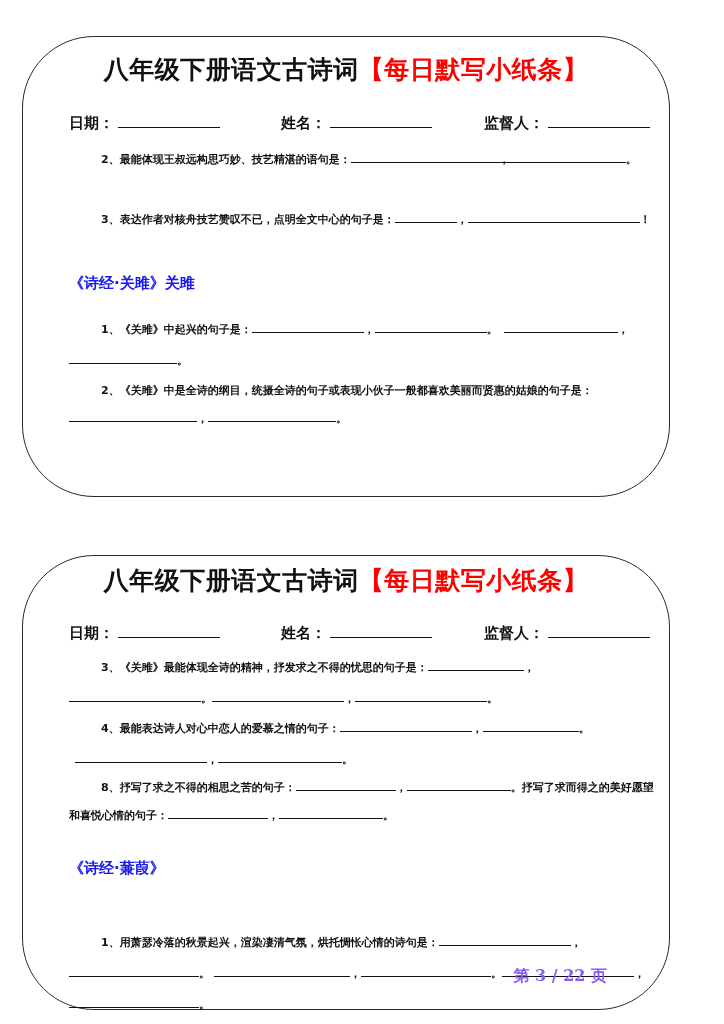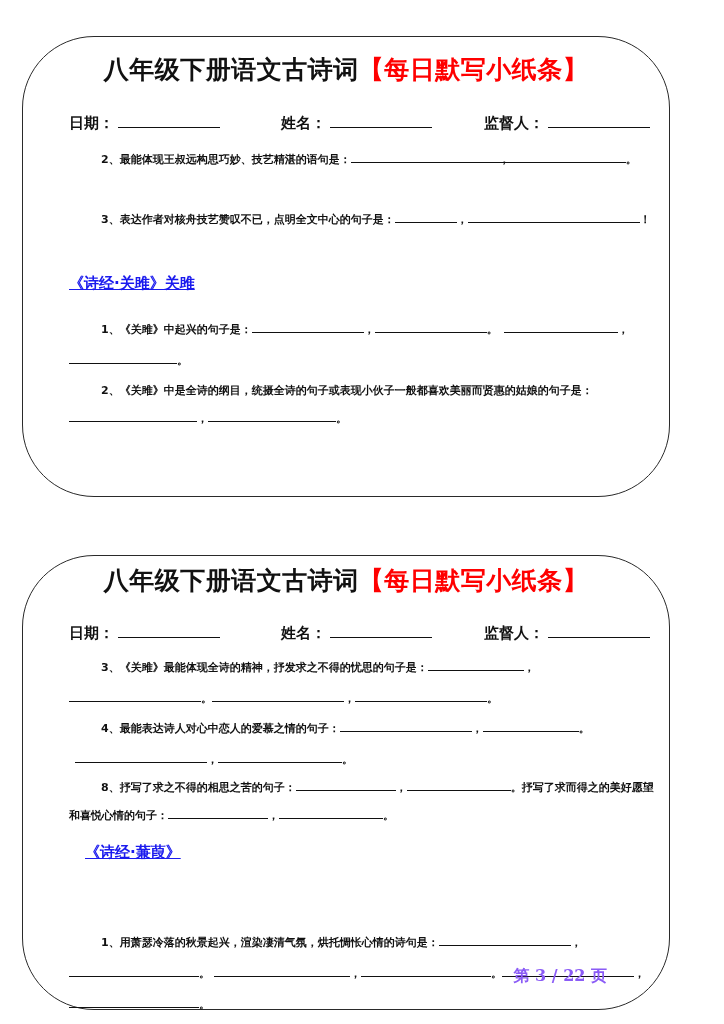--- a/index.html
+++ b/index.html
@@ -79,21 +79,20 @@
     word-break: break-all;
   }
   .q.tight { line-height: 28px; }
   .section {
     position: absolute;
     left: 46px;
     font-weight: bold;
     font-size: 15px;
     color: #1a1aee;
     white-space: nowrap;
-    text-decoration: underline;
   }
   .u {
     display: inline-block;
     border-bottom: 1.2px solid #111;
     height: 14px;
     vertical-align: baseline;
   }
   .page-num {
     position: absolute;
     right: 62px;
@@ -166,20 +165,20 @@
   </div>
 
   <div class="q" style="top:157px;">
     <span>4、最能表达诗人对心中恋人的爱慕之情的句子：</span><span class="u" style="width:132px;"></span><span>，</span><span class="u" style="width:36px;"></span><span class="u" style="width:92px; margin-left:-32px;"></span><span>。</span><span class="u" style="width:132px; margin-left:6px;"></span><span>，</span><span class="u" style="width:124px;"></span><span>。</span>
   </div>
 
   <div class="q tight" style="top:218px;">
     <span>8、抒写了求之不得的相思之苦的句子：</span><span class="u" style="width:100px;"></span><span>，</span><span class="u" style="width:104px;"></span><span>。</span><span>抒写了求而得之的美好愿望和喜悦心情的句子：</span><span class="u" style="width:100px;"></span><span>，</span><span class="u" style="width:104px;"></span><span>。</span>
   </div>
 
-  <div class="section" style="top:287px;margin-left:16px;">《诗经·蒹葭》</div>
+  <div class="section" style="top:303px;">《诗经·蒹葭》</div>
 
   <div class="q" style="top:323px;margin-top:48px;">
     <span>1、用萧瑟冷落的秋景起兴，渲染凄清气氛，烘托惆怅心情的诗句是：</span><span class="u" style="width:132px;"></span><span>，</span><span class="u" style="width:130px;"></span><span>。</span><span class="u" style="width:136px; margin-left:4px;"></span><span>，</span><span class="u" style="width:130px;"></span><span>。</span><span class="u" style="width:132px;"></span><span>，</span><span class="u" style="width:130px;"></span><span>。</span>
   </div>
 
   <div class="page-num">第 3 / 22 页</div>
 </div>
 
 </body></html>

